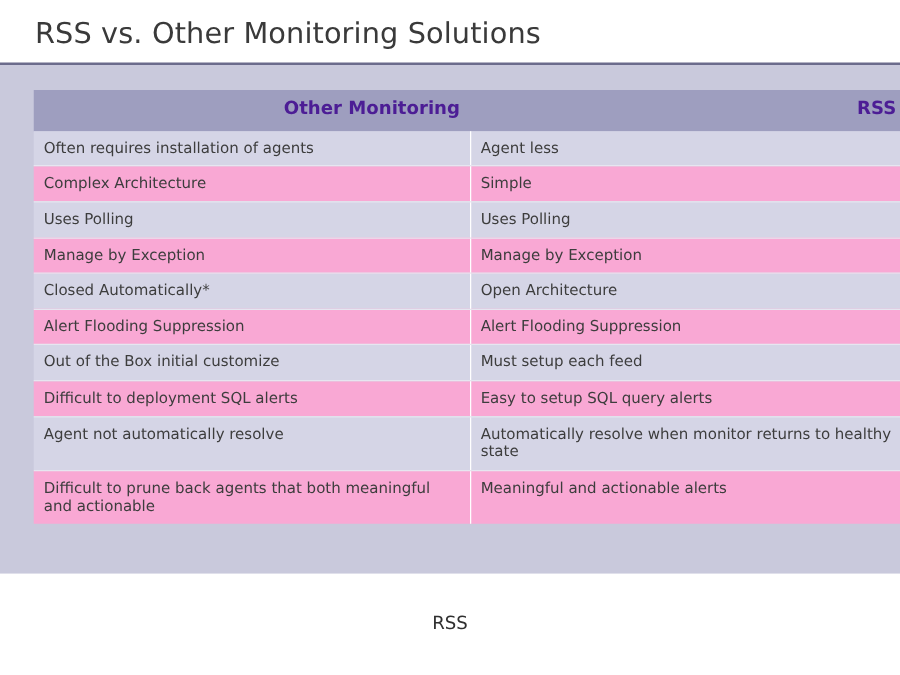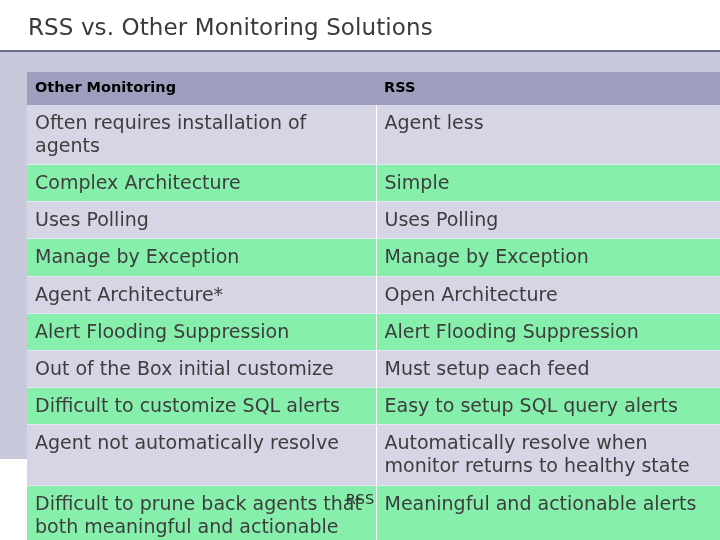--- a/index.html
+++ b/index.html
@@ -57,42 +57,42 @@
   table.cmp {
     position: absolute;
     left: 27px;
     top: 72px;
     width: 666px;
     border-collapse: collapse;
     table-layout: fixed;
   }
   table.cmp th, table.cmp td {
     padding: 6px 8px 7px 8px;
-    font-size: 19px;
+    font-size: 12px;
     vertical-align: top;
     line-height: 1.22;
     border: none;
   }
   table.cmp th {
     background: #9e9ebf;
-    color: #000000;
+    color: #4c1d95;
     font-weight: bold;
-    text-align: left;
+    text-align: right;
     font-size: 14.5px;
     padding-top: 7px;
     padding-bottom: 8px;
   }
   table.cmp th.col1, table.cmp td.col1 { width: 333px; }
   table.cmp th.col2, table.cmp td.col2 { width: 333px; }
   table.cmp td {
     color: #3d3d3d;
     background: #d5d5e6;
   }
   table.cmp tr.alt td {
-    background: #86efac;
+    background: #f9a8d4;
   }
   table.cmp td.col1 {
     border-right: 1px solid #ffffff;
   }
   table.cmp tr td {
     border-bottom: 1px solid #e6e6f0;
   }
   table.cmp tr:last-child td {
     border-bottom: none;
   }
@@ -135,33 +135,33 @@
       </tr>
       <tr>
         <td class="col1">Uses Polling</td>
         <td class="col2">Uses Polling</td>
       </tr>
       <tr class="alt">
         <td class="col1">Manage by Exception</td>
         <td class="col2">Manage by Exception</td>
       </tr>
       <tr>
-        <td class="col1">Agent Architecture*</td>
+        <td class="col1">Closed Automatically*</td>
         <td class="col2">Open Architecture</td>
       </tr>
       <tr class="alt">
         <td class="col1">Alert Flooding Suppression</td>
         <td class="col2">Alert Flooding Suppression</td>
       </tr>
       <tr>
         <td class="col1">Out of the Box initial customize</td>
         <td class="col2">Must setup each feed</td>
       </tr>
       <tr class="alt">
-        <td class="col1">Difficult to customize SQL alerts</td>
+        <td class="col1">Difficult to deployment SQL alerts</td>
         <td class="col2">Easy to setup SQL query alerts</td>
       </tr>
       <tr>
         <td class="col1">Agent not automatically resolve</td>
         <td class="col2">Automatically resolve when monitor returns to healthy state</td>
       </tr>
       <tr class="alt">
         <td class="col1">Difficult to prune back agents that both meaningful and actionable</td>
         <td class="col2">Meaningful and actionable alerts</td>
       </tr>

